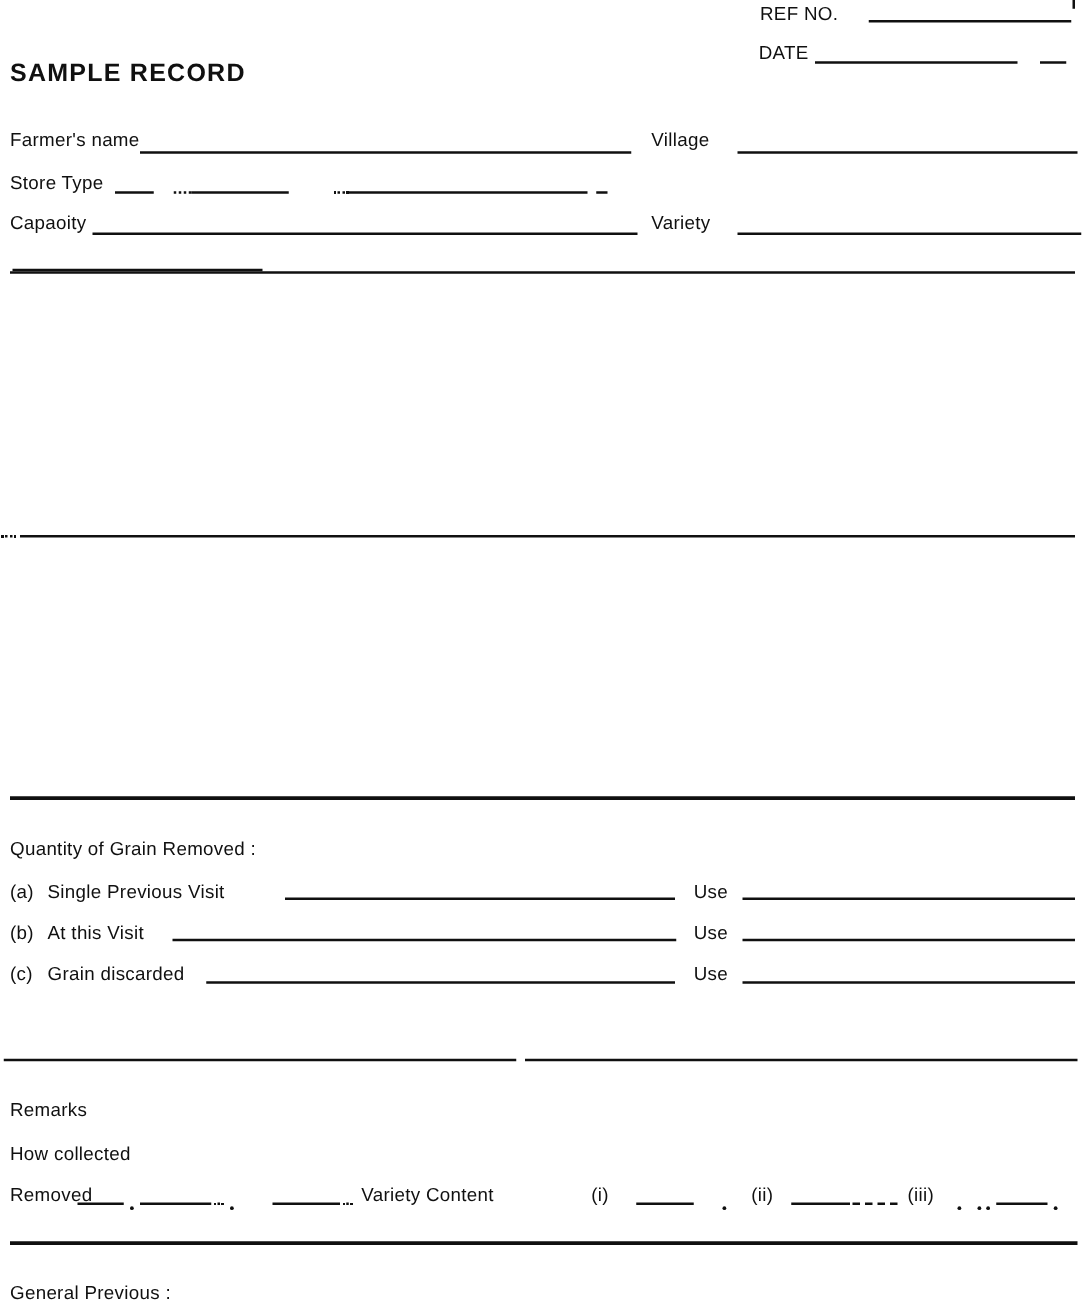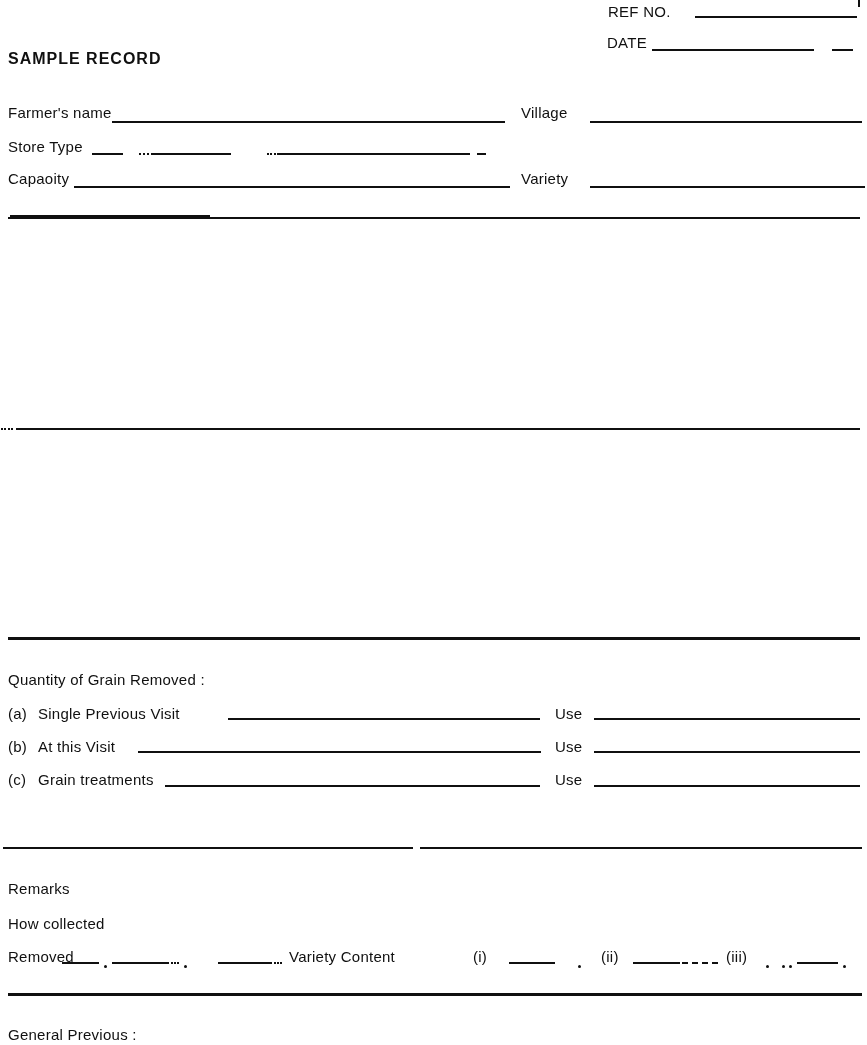--- a/index.html
+++ b/index.html
@@ -3,21 +3,21 @@
 <meta charset="utf-8">
 <style>
   * { margin:0; padding:0; box-sizing:border-box; }
   html,body { background:#ffffff; }
   .sheet {
     position:relative; width:867px; height:1045px; background:#ffffff;
     font-family:"Liberation Sans","DejaVu Sans",sans-serif; color:#101010;
     overflow:hidden;
   }
   .t { position:absolute; font-size:15px; line-height:18px; white-space:pre; letter-spacing:.25px; }
-  .title { font-size:16px; font-weight:700; letter-spacing:1px; }
+  .title { font-size:20px; font-weight:700; letter-spacing:1px; }
   .ln { position:absolute; height:0; border-bottom:2px solid #101010; }
   .ln.thick { border-bottom-width:3px; }
   .ln.dash { border-bottom-style:dashed; }
   .ln.dots { border-bottom-style:dotted; }
   .dot { position:absolute; width:3px; height:3px; border-radius:50%; background:#101010; }
   .area { position:absolute; background:transparent; }
   .mark { position:absolute; background:#101010; }
 </style>
 </head>
 <body>
@@ -72,21 +72,21 @@
   <div class="t" style="left:555px;top:705px">Use</div>
   <div class="ln" style="left:594px;top:718px;width:266px"></div>
 
   <div class="t" style="left:8px;top:738px">(b)</div>
   <div class="t" style="left:38px;top:738px">At this Visit</div>
   <div class="ln" style="left:138px;top:751px;width:403px"></div>
   <div class="t" style="left:555px;top:738px">Use</div>
   <div class="ln" style="left:594px;top:751px;width:266px"></div>
 
   <div class="t" style="left:8px;top:771px">(c)</div>
-  <div class="t" style="left:38px;top:771px">Grain treatments</div>
+  <div class="t" style="left:38px;top:771px">Grain discarded</div>
   <div class="ln" style="left:165px;top:785px;width:375px"></div>
   <div class="t" style="left:555px;top:771px">Use</div>
   <div class="ln" style="left:594px;top:785px;width:266px"></div>
 
   <div class="ln" style="left:3px;top:847px;width:410px"></div>
   <div class="ln" style="left:420px;top:847px;width:442px"></div>
 
   <div class="t" style="left:8px;top:880px">Remarks</div>
   <div class="t" style="left:8px;top:915px">How collected</div>
 

